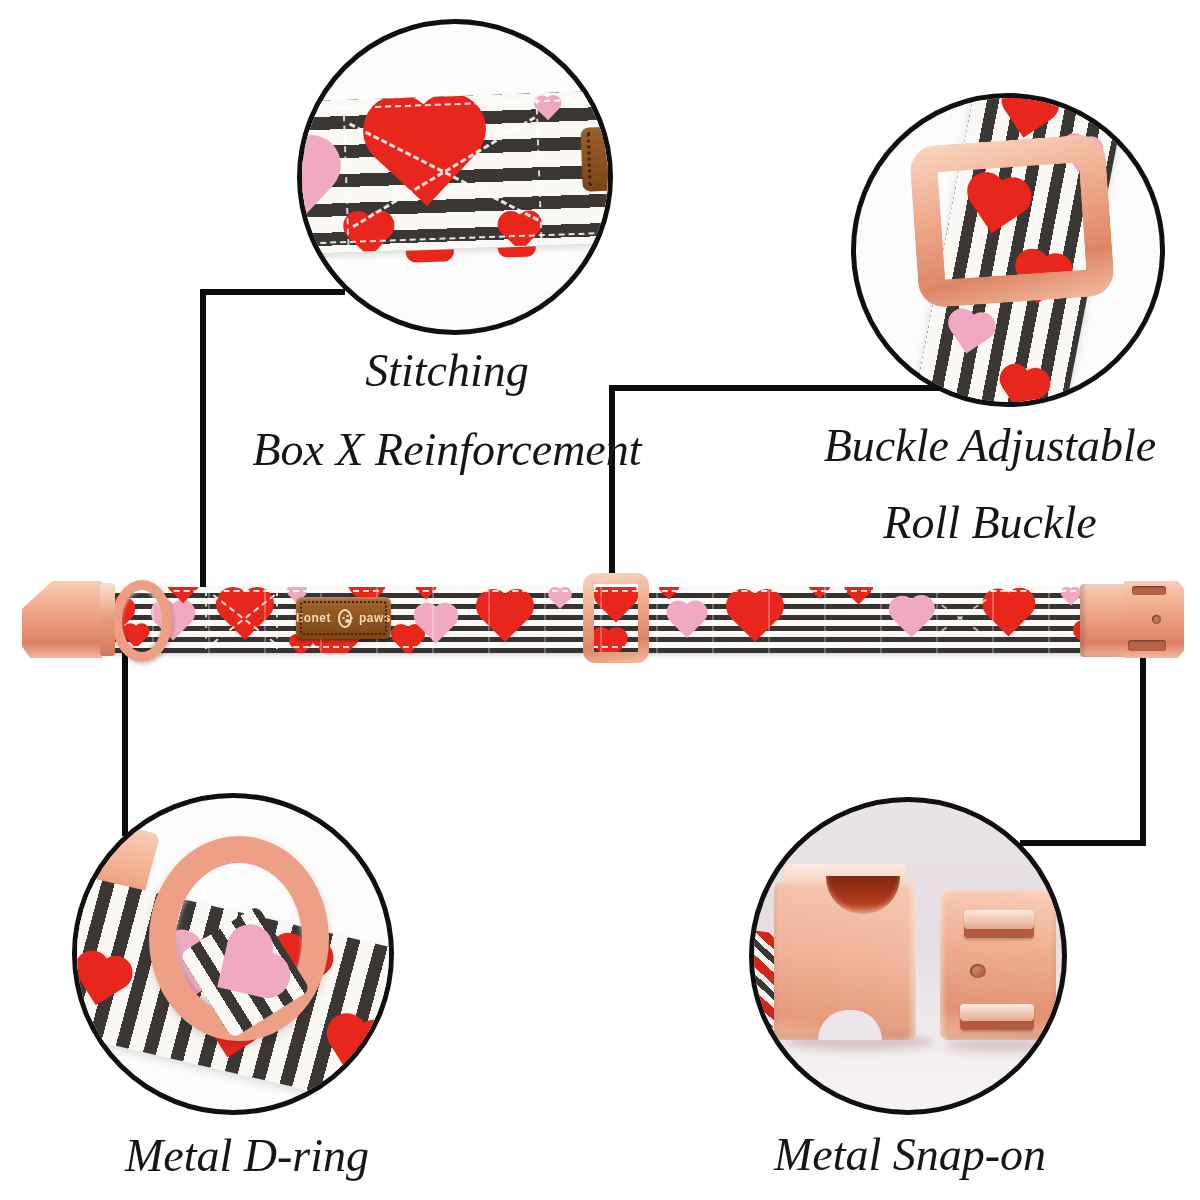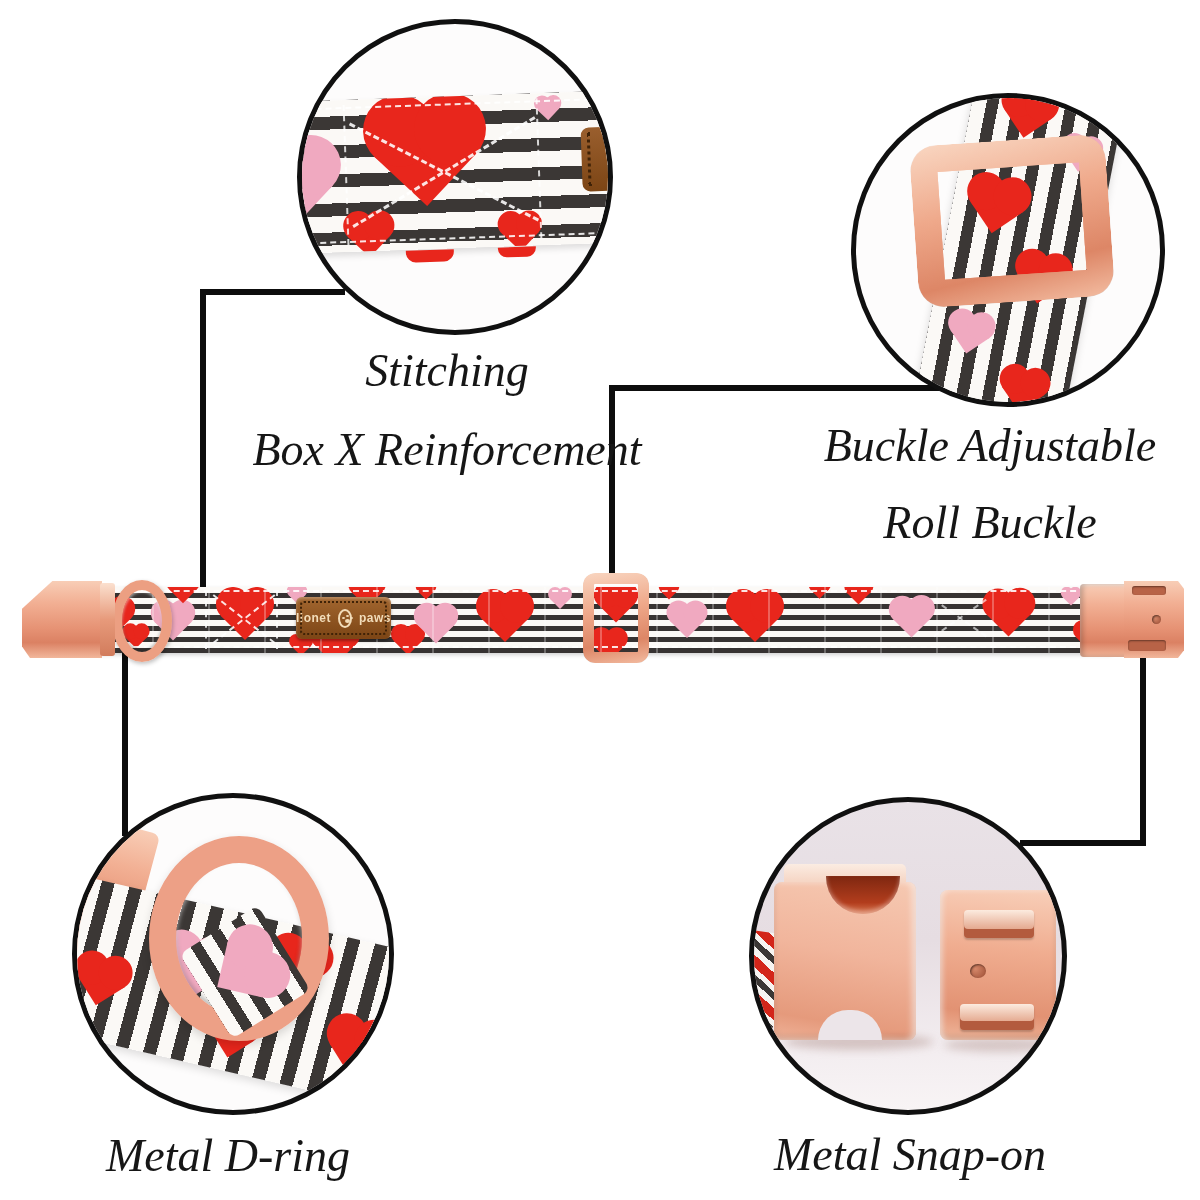--- a/index.html
+++ b/index.html
@@ -223,20 +223,20 @@
   </div>
 
   <div class="label" style="left:247px;top:331px;width:400px;">
     <div>Stitching</div>
     <div>Box X Reinforcement</div>
   </div>
   <div class="label" style="left:788px;top:407px;width:404px;line-height:77px;">
     <div>Buckle Adjustable</div>
     <div>Roll Buckle</div>
   </div>
-  <div class="label" style="left:28px;top:1116px;width:400px;">
+  <div class="label" style="left:47px;top:1116px;width:400px;">
     <div>Metal D-ring</div>
   </div>
   <div class="label" style="left:708px;top:1115px;width:404px;">
     <div>Metal Snap-on Buckle</div>
   </div>
 
 </div>
 
 </body></html>

